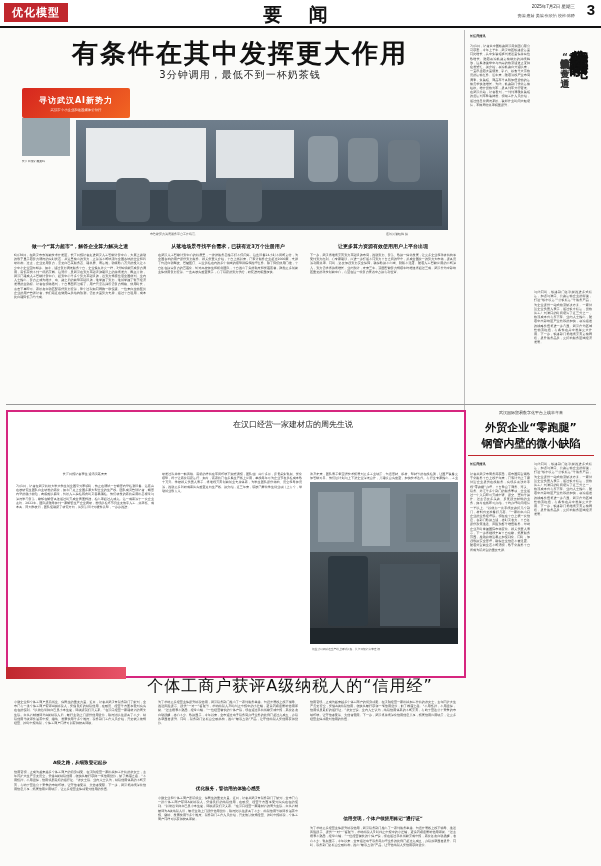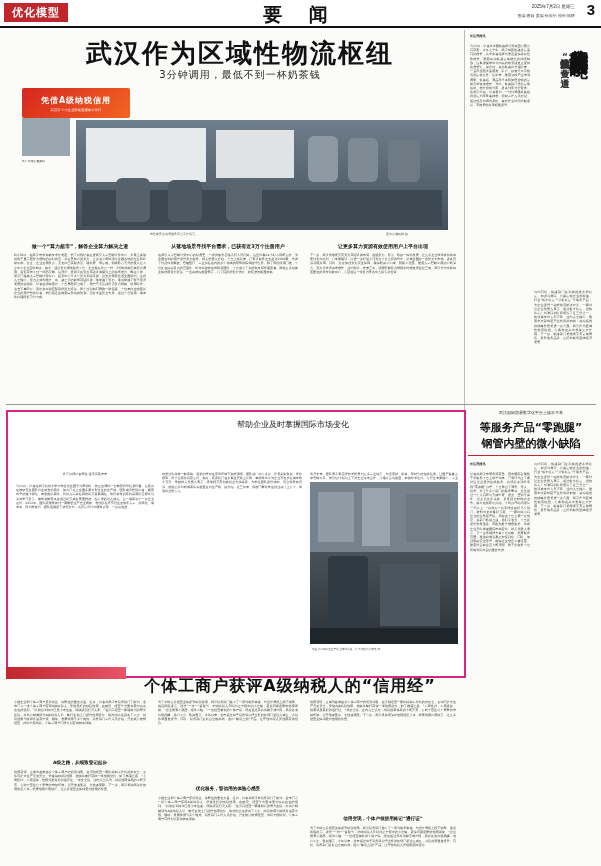--- a/index.html
+++ b/index.html
@@ -79,21 +79,21 @@
     font-size:21px;font-weight:bold;color:#111;letter-spacing:1px;
     font-family:"DejaVu Sans",sans-serif;
   }
   .feature-tag{
     position:absolute;left:6px;top:667px;width:120px;height:12px;
     background:linear-gradient(90deg,#c0272d,#e8546a);
   }
   
   .bottom-title{
     position:absolute;left:120px;top:676px;width:340px;text-align:center;
-    font-size:16px;font-weight:bold;color:#111;letter-spacing:1px;
+    font-size:16px;font-weight:normal;color:#111;letter-spacing:1px;
     font-family:"DejaVu Sans",sans-serif;
   }
   
   .vtitle{
     position:absolute;writing-mode:vertical-rl;text-orientation:upright;
     font-weight:bold;color:#111;font-family:"DejaVu Sans",sans-serif;
   }
   .subhd{
     position:absolute;text-align:center;font-size:5px;font-weight:bold;color:#111;
     font-family:"DejaVu Sans",sans-serif;
@@ -125,25 +125,25 @@
     <div class="masthead-title">要  闻</div>
     <div class="masthead-date">2025年7月2日 星期三</div>
     <div class="masthead-sub">责编:唐婧 美编:张欣怡 校检:陈静</div>
     <div class="pagenum">3</div>
   </div>
 
   <div class="colrule" style="left:464px;top:30px;height:636px;"></div>
   <div class="rule" style="left:6px;top:404px;width:590px;height:1px;background:#999;"></div>
   <div class="rule" style="left:6px;top:670px;width:456px;height:1px;background:#999;"></div>
 
-  <div class="lead-title">武汉作为区域性物流枢纽</div>
+  <div class="lead-title">有条件在其中发挥更大作用</div>
   <div class="lead-sub">3分钟调用，最低不到一杯奶茶钱</div>
 
   <div class="badge">
-    <b>凭借A级纳税信用</b>
+    <b>寻访武汉AI新势力</b>
     <span>武汉市中小企业加速器媒体公益行</span>
   </div>
 
   <div class="photo-strip"></div>
 
   <div class="photo photo-meeting">
     <div class="mini" style="left:10px;top:8px;width:120px;height:54px;background:#e7eaec;"></div>
     <div class="mini" style="left:140px;top:10px;width:78px;height:48px;background:#dfe3e6;"></div>
     <div class="mini" style="left:6px;top:70px;width:360px;height:36px;background:#3c4852;"></div>
     <div class="mini" style="left:232px;top:16px;width:30px;height:46px;background:#8d99a2;border-radius:6px;"></div>
@@ -161,21 +161,21 @@
   <div class="hd" style="left:14px;top:243px;width:132px;font-size:5px;text-align:center;">做一个“算力超市”，解答企业算力解决之道</div>
   <div class="txt" style="left:14px;top:253px;width:132px;height:148px;">6月30日，在武汉市东湖新技术开发区，长江日报记者走进武汉人工智能计算中心，大屏上跳动的数字显示着算力调度的实时状态。从这里输出的算力，正源源不断地流向全国各地的企业和科研机构。过去，企业要用算力，需要自己买服务器、建机房、请运维，动辄数百万元的投入让不少中小企业望而却步。如今，通过算力调度服务平台，企业像点外卖一样，3分钟就能完成算力调用，最低花费不到一杯奶茶钱。这背后，是武汉在算力基础设施建设上的持续发力。截至目前，武汉已建成人工智能计算中心、超算中心等多个算力基础设施，总算力规模位居全国前列。业内人士指出，算力正成为继水、电、路之后的新型基础设施，谁掌握了算力，谁就掌握了数字经济发展的主动权。记者在现场看到，平台界面简洁明了，用户只需选择所需算力规格、使用时长，点击下单即可。系统会自动匹配最优算力资源，整个过程如同网购一般便捷。一位来自生物医药企业的用户告诉记者，他们最近在做蛋白质结构预测，需要大量算力支撑，通过平台租用，成本比自建降低了约七成。</div>
 
   <div class="hd" style="left:158px;top:243px;width:140px;font-size:5px;text-align:center;">从落地场景寻找平台需求，已获有近3万个注册用户</div>
   <div class="txt" style="left:158px;top:253px;width:140px;height:148px;">在武汉人工智能计算中心的机房里，一排排服务器指示灯不停闪烁。这些设备24小时不间断运转，为全国各地的用户提供算力服务。相关负责人介绍，平台上线以来，已累计服务企业超过2000家，支撑了包括自动驾驶、智慧医疗、工业质检在内的多个领域的模型训练和推理任务。除了降低使用门槛，平台还在探索算力的普惠化。针对高校师生和初创团队，平台推出了免费额度和优惠套餐，鼓励更多创新主体使用算力资源。一些高校实验室表示，有了稳定的算力供给，研究进度明显加快。</div>
 
   <div class="hd" style="left:310px;top:243px;width:146px;font-size:5px;text-align:center;">让更多算力资源有效使用用户上平台出现</div>
   <div class="txt" style="left:310px;top:253px;width:146px;height:148px;">下一步，武汉将继续完善算力基础设施布局，推动算力、算法、数据一体化发展，让更多企业和科研机构享受到算力红利。有专家建议，应进一步打通不同算力平台之间的壁垒，形成全国统一的算力大市场，提高资源利用效率。同时，还要加强算力安全保障，确保数据不出域、隐私不泄露。随着人工智能应用的不断深入，算力需求将持续增长。业内预计，未来三年，我国智能算力规模年均增速将超过三成。武汉作为中部地区重要的科技创新中心，有望在这一轮算力竞赛中占据有利位置。</div>
 
   <div class="feature-box"></div>
-  <div class="feature-kicker">帮助企业及时掌握国际市场变化</div>
+  <div class="feature-kicker">在汉口经营一家建材店的周先生说</div>
   <div class="txt" style="left:16px;top:472px;width:138px;height:10px;text-align:center;">长江日报记者李佳 通讯员聂亮亮</div>
 
   <div class="txt" style="left:16px;top:484px;width:138px;height:176px;">7月1日，记者在武汉纺织大学大学生创业园见到李明时，他正在调试一台钢管内壁检测设备。这套由在校研究生团队自主研发的系统，如今已走上全国多家大型企业的生产线。团队成员告诉记者，钢管内壁的微小缺陷，肉眼难以察觉，传统人工抽检既费时又容易漏检。他们研发的系统采用机器视觉与深度学习算法，能够在钢管高速通过时完成全表面扫描，检出率超过九成九。这一成果源于一次企业走访。2022年，团队跟随导师到一家钢管生产企业调研，发现质检环节仍主要依靠人工，效率低、成本高。回到学校后，团队便确定了研究方向，从算法设计到硬件选型，一步步推进。</div>
   <div class="txt" style="left:162px;top:472px;width:140px;height:188px;">研发过程并非一帆风顺。最初的样机在车间环境下频繁误报，团队驻厂两个多月，反复采集数据、优化模型，终于让系统稳定运行。如今，该系统已在多条生产线上应用，单线每年可为企业节省质检成本数十万元。学校相关负责人表示，将继续完善创新创业支持体系，为学生团队提供场地、资金和导师资源，推动更多科研成果从实验室走向生产线。据介绍，近三年来，该校已孵化学生创业项目上百个，带动就业数百人。</div>
   <div class="txt" style="left:310px;top:472px;width:148px;height:8px;">谈及未来，团队表示希望把技术拓展到更多工业场景，包括管材、板材、型材等的在线检测，让国产装备更加智能可靠。他们还计划与上下游企业深度合作，共建联合实验室，加快技术迭代。有行业专家指出，工业视觉检测市场空间广阔，随着制造业智能化升级的推进，这类技术将迎来更大的发展机遇。</div>
 
   <div class="photo photo-factory">
     <div class="mini" style="left:0;top:0;width:148px;height:70px;background:#76838c;"></div>
     <div class="mini" style="left:8px;top:10px;width:36px;height:50px;background:#8f9ba3;"></div>
     <div class="mini" style="left:52px;top:6px;width:28px;height:58px;background:#9aa6ad;"></div>
@@ -203,21 +203,21 @@
   <div class="txt" style="left:310px;top:826px;width:146px;height:32px;">为了帮助更多经营主体提升纳税信用，武汉税务部门推出了一系列服务举措。包括开展线上线下辅导、推送风险提示、提供“一对一”答疑等，帮助纳税人及时纠正申报中的小差错，避免因疏忽影响信用评级。“过去填表不熟悉，经常出错。”一位经营餐饮的个体户说，现在通过手机就能完成申报，系统还会自动提醒，省心不少。数据显示，今年以来，全市通过电子税务局办理业务的比例已超过九成五，办税效率显著提升。同时，税务部门还联合金融机构，推出“银税互动”产品，让守信纳税人凭信用获得贷款。</div>
 
   <div class="vtitle" style="right:8px;top:34px;height:250px;font-size:19px;letter-spacing:1px;">竟价班列日均发送干余吨</div>
   <div class="vtitle" style="right:30px;top:52px;height:200px;font-size:9px;color:#333;font-weight:bold;">武汉畅通襄渝铁路物流“黄金”通道</div>
 
   <div class="txt" style="left:470px;top:34px;width:60px;height:12px;font-weight:bold;color:#111;">长江日报讯</div>
   <div class="txt" style="left:470px;top:44px;width:60px;height:350px;">7月1日，记者从中国铁路武汉局集团有限公司获悉，今年上半年，武汉地区铁路货运量同比增长，其中集装箱班列发送量保持两位数增长。随着襄渝铁路运输能力的持续释放，这条连接华中与西南的物流通道正变得愈发繁忙。据介绍，襄渝铁路自开通以来，一直承担着大量煤炭、矿石、粮食等大宗物资的运输任务。近年来，随着沿线产业布局调整，集装箱、商品车等高附加值货物的运输需求快速增长。为此，铁路部门优化运输组织，增开货物列车，提高列车开行密度。在武汉北站，记者看到，一列列满载集装箱的货运列车整装待发。现场工作人员介绍，通过信息化调度系统，装卸作业时间大幅缩短，车辆周转效率明显提升。</div>
   <div class="txt" style="left:534px;top:290px;width:58px;height:104px;">与此同时，铁路部门还积极推进多式联运，加强与港口、公路运输企业的衔接，打造“铁水联运”“公铁联运”等服务产品，为企业提供一站式物流解决方案。一家外贸企业负责人表示，通过铁水联运，货物从工厂到港口的时间缩短了近三分之一，物流成本也有所下降。业内人士指出，随着中西部地区产业转移的加快，襄渝通道的战略价值将进一步凸显。武汉作为区域性物流枢纽，有条件在其中发挥更大作用。下一步，铁路部门将继续完善运输网络，提升服务品质，更好地服务区域经济发展。</div>
 
   <div class="redhd" style="left:468px;top:410px;width:126px;font-size:4px;color:#333;font-weight:normal;">武汉国际贸易数字化平台上线半年来</div>
-  <div class="subhd" style="left:468px;top:420px;width:126px;font-size:11px;">等服务产品“零跑腿”</div>
+  <div class="subhd" style="left:468px;top:420px;width:126px;font-size:11px;">外贸企业“零跑腿”</div>
   <div class="subhd" style="left:468px;top:436px;width:126px;font-size:11px;">钢管内壁的微小缺陷</div>
   <div class="rule" style="left:468px;top:455px;width:126px;height:1px;background:#c0272d;"></div>
 
   <div class="txt" style="left:470px;top:462px;width:60px;height:12px;font-weight:bold;color:#111;">长江日报讯</div>
   <div class="txt" style="left:470px;top:472px;width:60px;height:386px;">记者从武汉市商务局获悉，该市国际贸易数字化服务平台上线半年来，已累计为上千家外贸企业提供在线服务，实现多项涉外手续“零跑腿”办理。平台整合了商务、海关、税务、外汇等多个部门的服务事项，企业通过一个入口即可完成申请、提交、查询等操作。过去需要多头跑、反复提交材料的业务，如今在线即可办结，平均办理时间缩短一半以上。“以前办一次手续要跑好几个部门，材料也要准备好几套。”一家机电出口企业的业务经理说，现在在平台上填一次信息，各部门数据互通，省时又省力。平台还提供政策推送、风险预警等增值服务，帮助企业及时掌握国际市场变化。相关负责人表示，下一步将继续丰富平台功能，拓展服务范围，推动跨境贸易更加便利化。同时，加强数据安全管理，确保企业信息不被泄露。随着外贸新业态不断涌现，数字化服务平台将成为稳外贸的重要支撑。</div>
   <div class="txt" style="left:534px;top:462px;width:58px;height:396px;">与此同时，铁路部门还积极推进多式联运，加强与港口、公路运输企业的衔接，打造“铁水联运”“公铁联运”等服务产品，为企业提供一站式物流解决方案。一家外贸企业负责人表示，通过铁水联运，货物从工厂到港口的时间缩短了近三分之一，物流成本也有所下降。业内人士指出，随着中西部地区产业转移的加快，襄渝通道的战略价值将进一步凸显。武汉作为区域性物流枢纽，有条件在其中发挥更大作用。下一步，铁路部门将继续完善运输网络，提升服务品质，更好地服务区域经济发展。</div>
 
 </div>
 
 </body></html>

